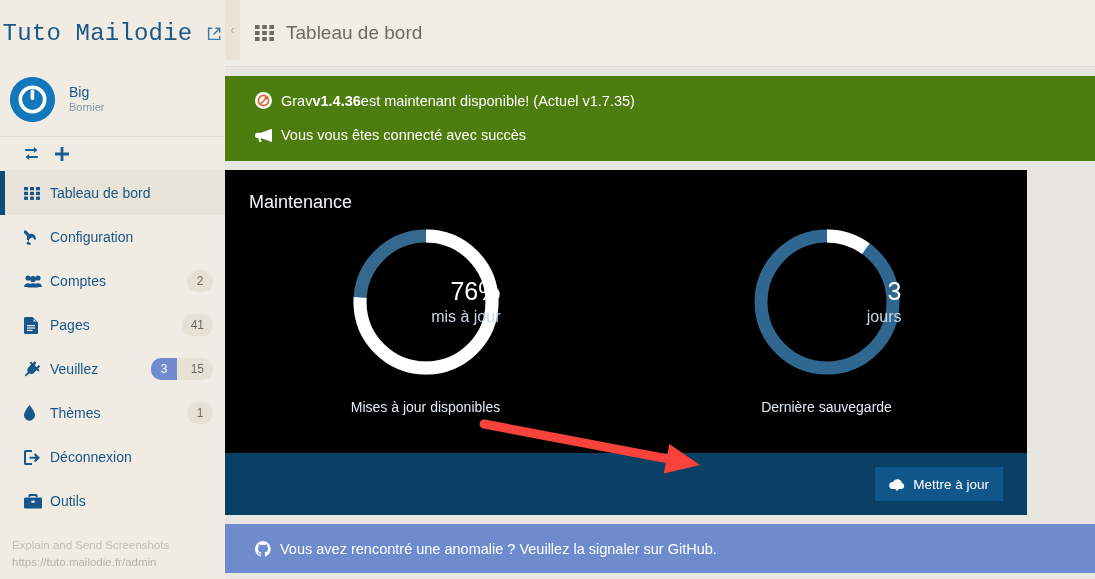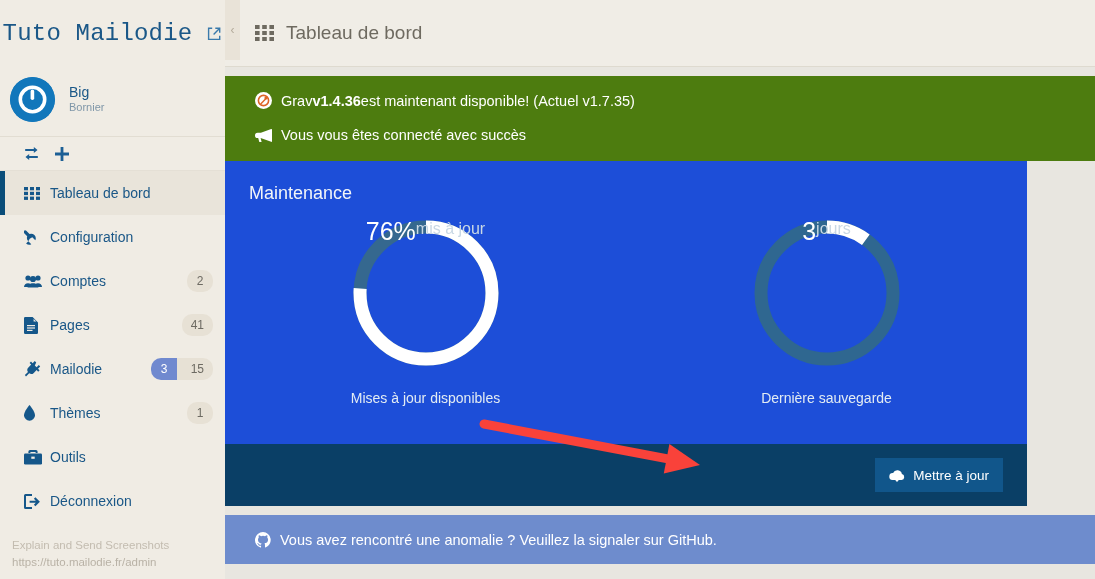--- a/index.html
+++ b/index.html
@@ -135,44 +135,45 @@
     padding-left: 30px; font-size: 14.5px;
     margin-bottom: 0;
   }
   .notice-line + .notice-line { margin-top: 18px; }
   .notice-line .ni { display: flex; margin-right: 9px; }
   .notice-line .ni svg { display: block; }
   .notice-line b { font-weight: 700; }
 
   
   .card {
+    margin-top: 9px;
     width: 802px;
-    background: #1d4ed8;
+    background: #000000;
     color: #fff;
     position: relative;
   }
   .card-title {
     font-size: 18px; padding: 22px 0 0 24px;
     font-weight: 400; color: #f2f5f8;
   }
   .gauges {
     display: flex; padding: 6px 0 6px 0;
     height: 240px;
   }
   .gauge {
     flex: 1 1 50%;
     display: flex; flex-direction: column;
     align-items: center; justify-content: flex-start;
   }
   .donut-wrap { position: relative; width: 150px; height: 150px; margin-top: 8px; }
   .donut-wrap svg { width: 150px; height: 150px; display: block; transform: rotate(-90deg); }
   .donut-center {
     position: absolute; inset: 0;
-    display: flex; flex-direction: row;
-    align-items: flex-start; justify-content: center;
+    display: flex; flex-direction: column;
+    align-items: flex-end; justify-content: center;
     pointer-events: none;
   }
   .donut-value { font-size: 25px; color: #fff; line-height: 1.1; }
   .donut-unit { font-size: 16px; color: #c9d8e4; margin-top: 2px; }
   .gauge-caption { font-size: 14px; color: #e3ecf3; margin-top: 22px; }
 
   .card-actions {
     background: #0a3f66;
     height: 62px;
     display: flex; align-items: center; justify-content: flex-end;
@@ -321,58 +322,58 @@
           <span class="badge">41</span>
         </span>
       </div>
 
       <div class="nav-item">
         <span class="nav-ico">
           <svg width="17" height="17" viewBox="0 0 17 17" fill="currentColor">
             <path d="M12.2 1.4 10.8 0 8.6 2.2 7 .6 5.6 2l1.6 1.6-2.8 2.8A3.6 3.6 0 0 0 4 11l-3.1 3.1L2 15.4l3.2-3.1a3.6 3.6 0 0 0 4.6-.4l2.8-2.8 1.6 1.6 1.4-1.4-1.6-1.6 2.2-2.2-1.4-1.4-2.2 2.2-1.8-1.8z"></path>
           </svg>
         </span>
-        <span class="nav-label">Mailodie</span>
+        <span class="nav-label">Veuillez</span>
         <span class="badges">
           <span class="badge pri">3</span>
           <span class="badge sec-attached">15</span>
         </span>
       </div>
 
       <div class="nav-item">
         <span class="nav-ico">
           <svg width="11" height="16" viewBox="0 0 11 16" fill="currentColor">
             <path d="M5.5 0S0 6.3 0 10.2a5.5 5.5 0 0 0 11 0C11 6.3 5.5 0 5.5 0z"></path>
           </svg>
         </span>
         <span class="nav-label">Thèmes</span>
         <span class="badges">
           <span class="badge">1</span>
         </span>
+      </div>
+
+      <div class="nav-item">
+        <span class="nav-ico">
+          <svg width="17" height="15" viewBox="0 0 17 15" fill="currentColor">
+            <path d="M0 1.5A1.5 1.5 0 0 1 1.5 0H8v2H2v11h6v2H1.5A1.5 1.5 0 0 1 0 13.5z"></path>
+            <path d="M11.4 3.3 9.9 4.8l1.9 1.9H5.6v2.1h6.2l-1.9 1.9 1.5 1.5 4.5-4.45z"></path>
+          </svg>
+        </span>
+        <span class="nav-label">Déconnexion</span>
       </div>
 
       <div class="nav-item">
         <span class="nav-ico">
           <svg width="18" height="15" viewBox="0 0 18 15" fill="currentColor">
             <path d="M6 0a1.6 1.6 0 0 0-1.6 1.6V3h2V2h5.2v1h2V1.6A1.6 1.6 0 0 0 12 0z"></path>
             <rect x="0" y="3.6" width="18" height="11" rx="1.3"></rect>
             <rect x="7.3" y="6.6" width="3.4" height="2.2" fill="#f0ece4"></rect>
           </svg>
         </span>
         <span class="nav-label">Outils</span>
-      </div>
-
-      <div class="nav-item">
-        <span class="nav-ico">
-          <svg width="17" height="15" viewBox="0 0 17 15" fill="currentColor">
-            <path d="M0 1.5A1.5 1.5 0 0 1 1.5 0H8v2H2v11h6v2H1.5A1.5 1.5 0 0 1 0 13.5z"></path>
-            <path d="M11.4 3.3 9.9 4.8l1.9 1.9H5.6v2.1h6.2l-1.9 1.9 1.5 1.5 4.5-4.45z"></path>
-          </svg>
-        </span>
-        <span class="nav-label">Déconnexion</span>
       </div>
 
     </nav>
 
     <div class="side-footer">
       <div>Explain and Send Screenshots</div>
       <div class="u">https://tuto.mailodie.fr/admin</div>
     </div>
   </aside>
 

